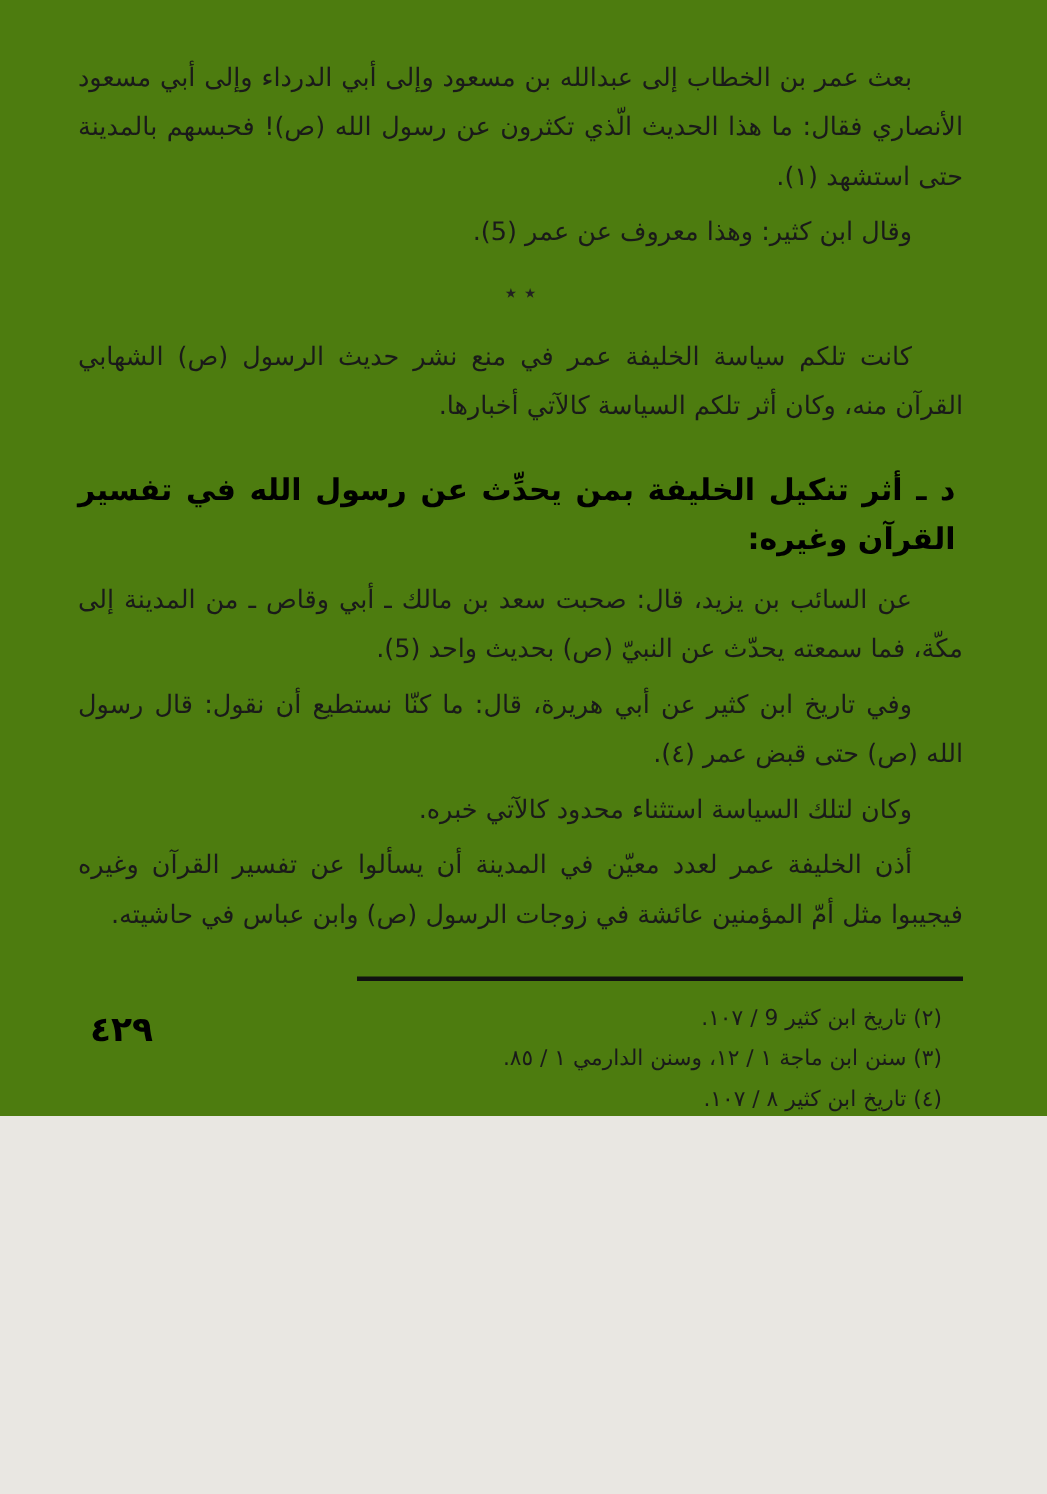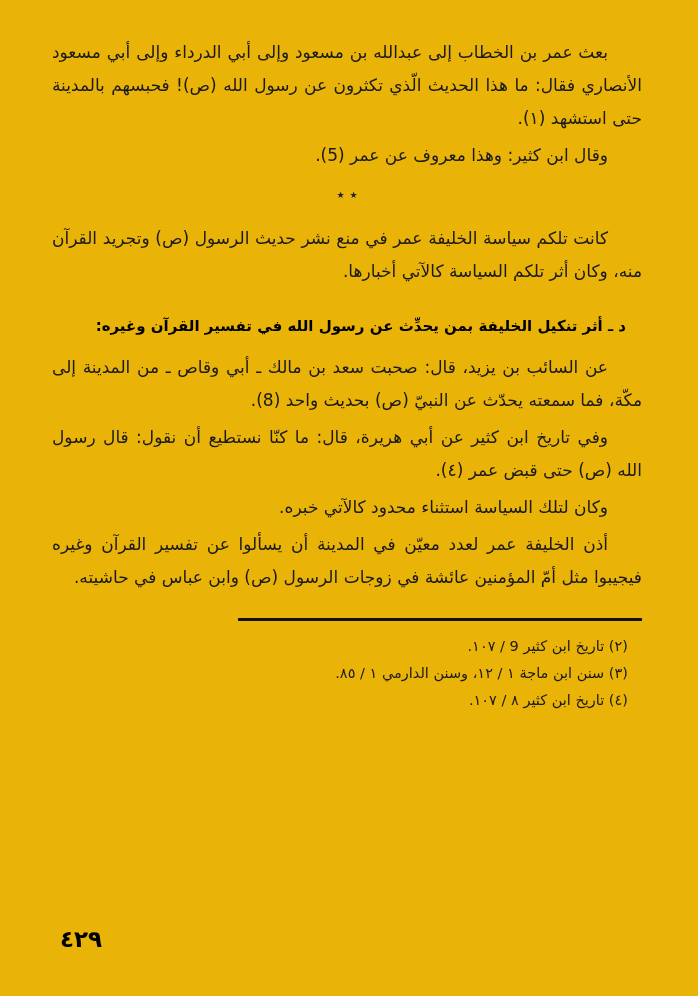--- a/index.html
+++ b/index.html
@@ -4,23 +4,23 @@
 <style>
   * { box-sizing: border-box; }
   html, body { margin: 0; padding: 0; }
   body {
     background: #e9e7e2;
     font-family: "DejaVu Sans", sans-serif;
   }
   .page {
     position: relative;
     width: 698px;
-    height: 996px;
+    height: 744px;
     margin: 0 auto;
-    background: #eab308;
+    background: #4d7c0f;
     direction: rtl;
     color: #161616;
     overflow: hidden;
   }
   .content {
     position: absolute;
     top: 36px;
     right: 56px;
     left: 52px;
   }
@@ -34,22 +34,22 @@
   .indent { text-indent: 34px; }
   .separator {
     margin: 12px 0 10px 0;
     text-align: center;
     font-size: 15px;
     letter-spacing: 22px;
     line-height: 22px;
     color: #222;
   }
   .heading {
-    margin: 22px 16px 8px 0;
-    font-size: 15px;
+    margin: 22px 5px 8px 0;
+    font-size: 20px;
     line-height: 33px;
     font-weight: bold;
     color: #000;
     text-align: justify;
   }
   .space-above { margin-top: 16px; }
   .footnote-divider {
     width: 404px;
     height: 3px;
     background: #111;
@@ -81,25 +81,25 @@
 
 <div class="page">
   <div class="content">
 
     <p class="body-para indent">بعث عمر بن الخطاب إلى عبدالله بن مسعود وإلى أبي الدرداء وإلى أبي مسعود الأنصاري فقال: ما هذا الحديث الّذي تكثرون عن رسول الله (ص)! فحبسهم بالمدينة حتى استشهد (١).</p>
 
     <p class="body-para indent">وقال ابن كثير: وهذا معروف عن عمر (5).</p>
 
     <div class="separator">٭ ٭</div>
 
-    <p class="body-para indent space-above">كانت تلكم سياسة الخليفة عمر في منع نشر حديث الرسول (ص) وتجريد القرآن منه، وكان أثر تلكم السياسة كالآتي أخبارها.</p>
+    <p class="body-para indent space-above">كانت تلكم سياسة الخليفة عمر في منع نشر حديث الرسول (ص) الشهابي القرآن منه، وكان أثر تلكم السياسة كالآتي أخبارها.</p>
 
     <p class="heading">د ـ أثر تنكيل الخليفة بمن يحدِّث عن رسول الله في تفسير القرآن وغيره:</p>
 
-    <p class="body-para indent">عن السائب بن يزيد، قال: صحبت سعد بن مالك ـ أبي وقاص ـ من المدينة إلى مكّة، فما سمعته يحدّث عن النبيّ (ص) بحديث واحد (8).</p>
+    <p class="body-para indent">عن السائب بن يزيد، قال: صحبت سعد بن مالك ـ أبي وقاص ـ من المدينة إلى مكّة، فما سمعته يحدّث عن النبيّ (ص) بحديث واحد (5).</p>
 
     <p class="body-para indent">وفي تاريخ ابن كثير عن أبي هريرة، قال: ما كنّا نستطيع أن نقول: قال رسول الله (ص) حتى قبض عمر (٤).</p>
 
     <p class="body-para indent">وكان لتلك السياسة استثناء محدود كالآتي خبره.</p>
 
 
     <p class="body-para indent">أذن الخليفة عمر لعدد معيّن في المدينة أن يسألوا عن تفسير القرآن وغيره فيجيبوا مثل أمّ المؤمنين عائشة في زوجات الرسول (ص) وابن عباس في حاشيته.</p>
 
     <div class="footnote-divider"></div>
 

